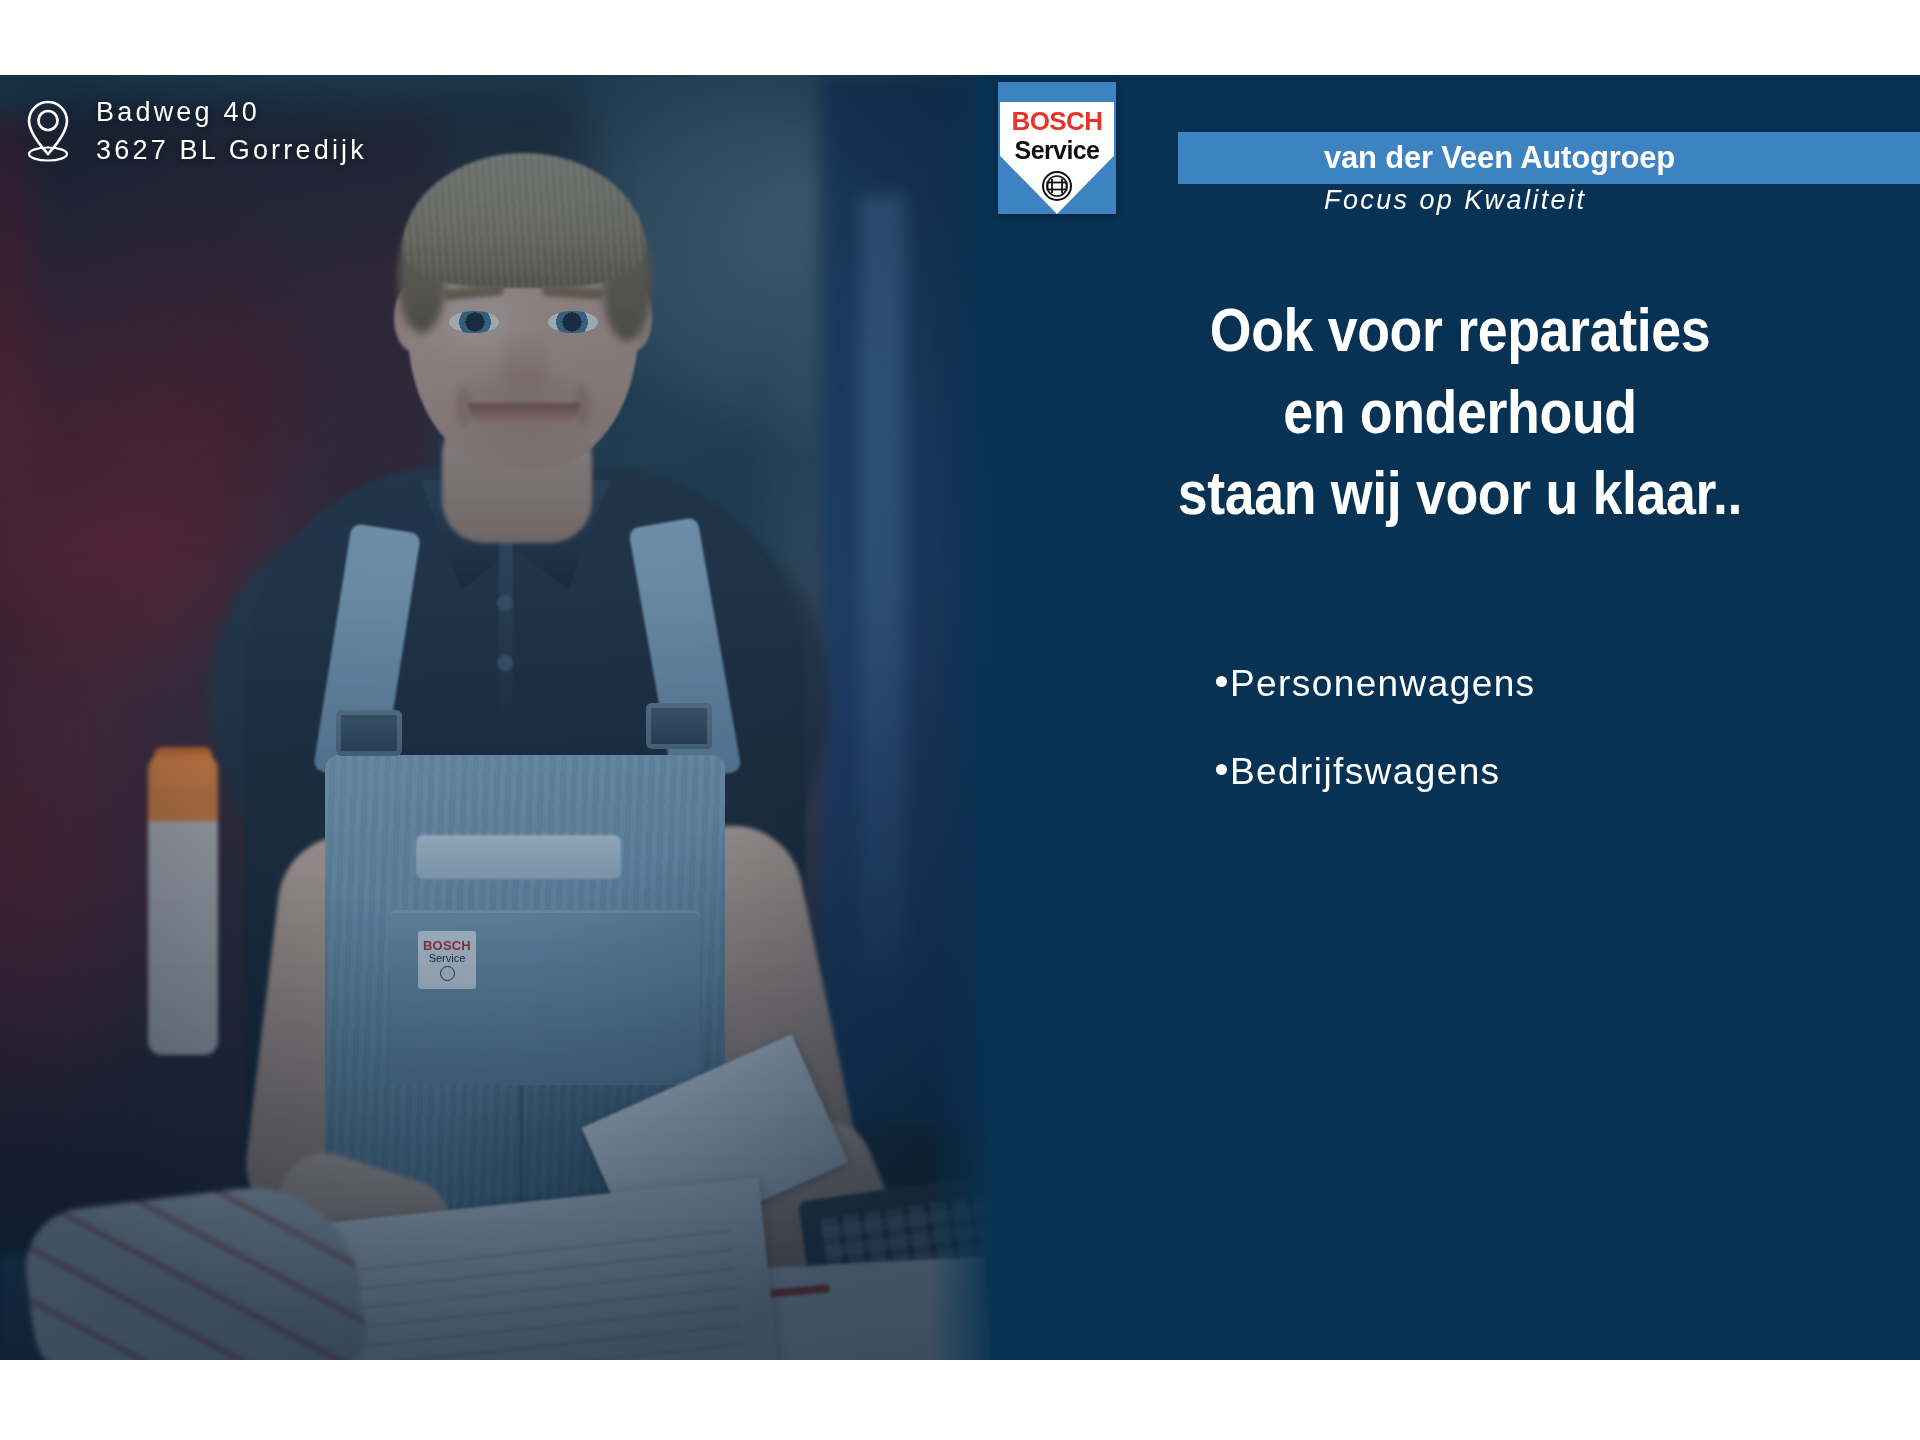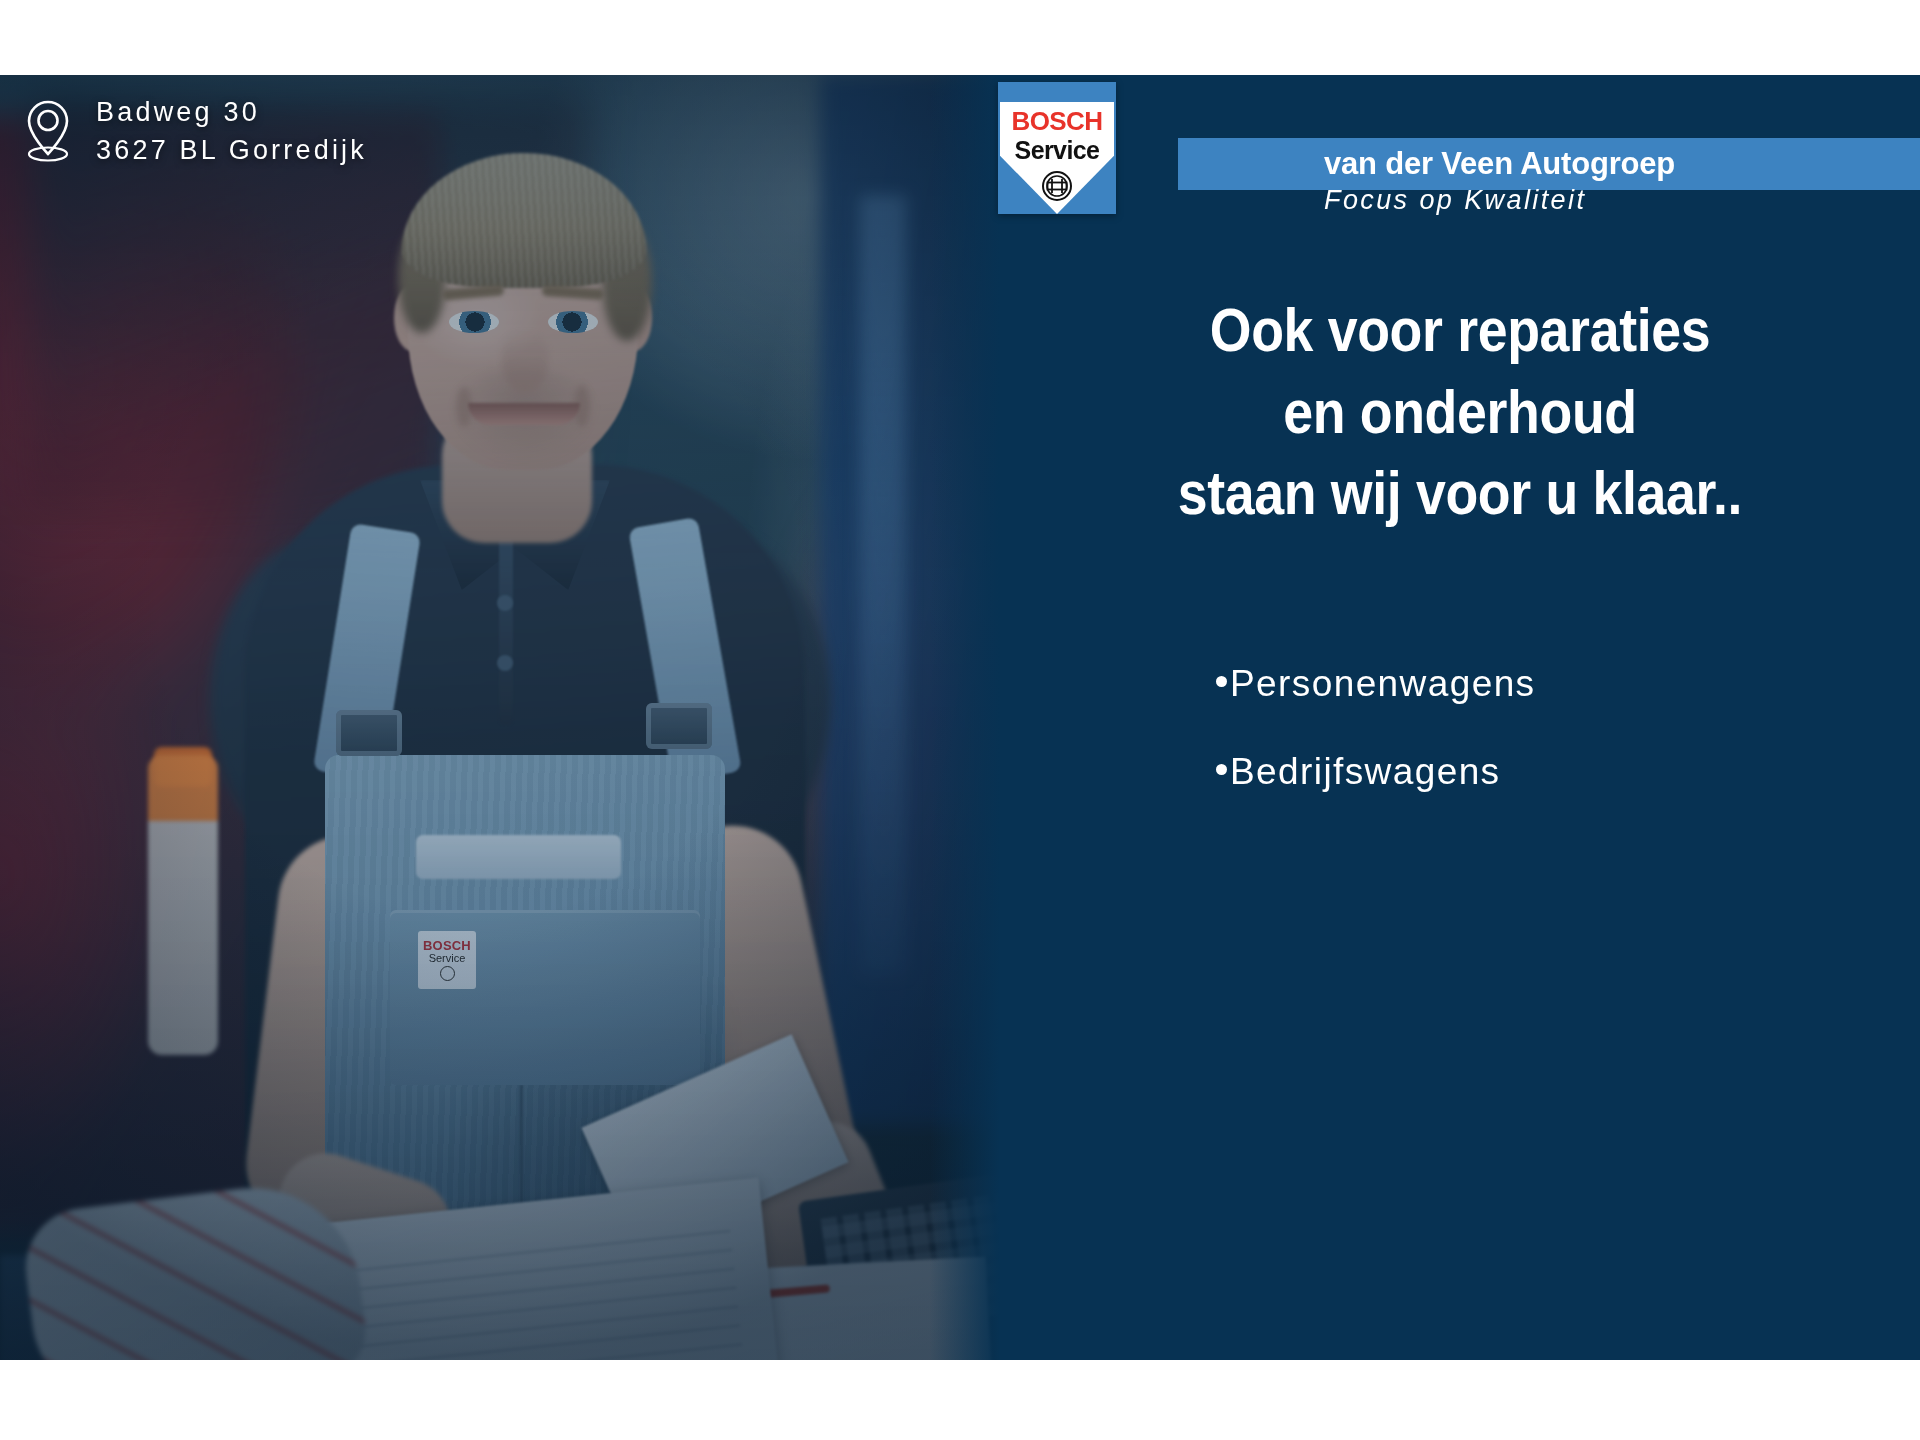--- a/index.html
+++ b/index.html
@@ -211,21 +211,21 @@
   
   .addr{position:absolute;left:22px;top:18px;display:flex;align-items:center;gap:22px;z-index:40;}
   .pin{width:52px;height:64px;flex:none;}
   .addr-text{color:#fff;font-size:27px;line-height:1.42;letter-spacing:3.2px;
       text-shadow:0 2px 7px rgba(0,0,0,.55);white-space:nowrap;}
 
   
   .panel{position:absolute;left:1000px;top:0;width:920px;height:1285px;background:#073253;}
 
   
-  .brandbar{position:absolute;left:178px;top:63px;width:742px;height:52px;background:#3d83c1;}
+  .brandbar{position:absolute;left:178px;top:57px;width:742px;height:52px;background:#3d83c1;}
   .brandbar span{position:absolute;left:146px;top:50%;transform:translateY(-50%);
       color:#fff;font-size:31px;font-weight:bold;letter-spacing:-.2px;white-space:nowrap;}
 
   .bosch{position:absolute;left:-2px;top:7px;width:118px;height:132px;background:#3d83c1;
       box-shadow:0 2px 7px rgba(0,0,0,.35);}
   .bosch-inner{position:absolute;left:2px;top:20px;width:114px;height:112px;background:#fff;
       clip-path:polygon(0 0,100% 0,100% 48%,50% 100%,0 48%);}
   .bosch-word{position:absolute;left:0;top:26px;width:118px;text-align:center;
       font-size:26px;font-weight:bold;color:#e8332a;letter-spacing:-.6px;line-height:1;}
   .bosch-sub{position:absolute;left:0;top:56px;width:118px;text-align:center;
@@ -332,21 +332,21 @@
       <div class="vig"></div>
       <div class="edge-blend"></div>
 
       <div class="addr">
         <svg class="pin" viewBox="0 0 52 64">
           <path d="M26 3C15.5 3 7 11.5 7 22c0 13.5 19 33 19 33s19-19.5 19-33C45 11.5 36.5 3 26 3z" fill="none" stroke="#ffffff" stroke-width="2.6"></path>
           <circle cx="26" cy="21.5" r="9.5" fill="none" stroke="#ffffff" stroke-width="2.6"></circle>
           <ellipse cx="26" cy="55" rx="19" ry="6.5" fill="none" stroke="#ffffff" stroke-width="2.2"></ellipse>
         </svg>
         <div class="addr-text">
-          <div>Badweg 30</div>
+          <div>Badweg 40</div>
           <div>3627 BL Gorredijk</div>
         </div>
       </div>
     </div>
 
     <div class="panel">
 
       <div class="brandbar">
         <span>van der Veen Autogroep</span>
       </div>

